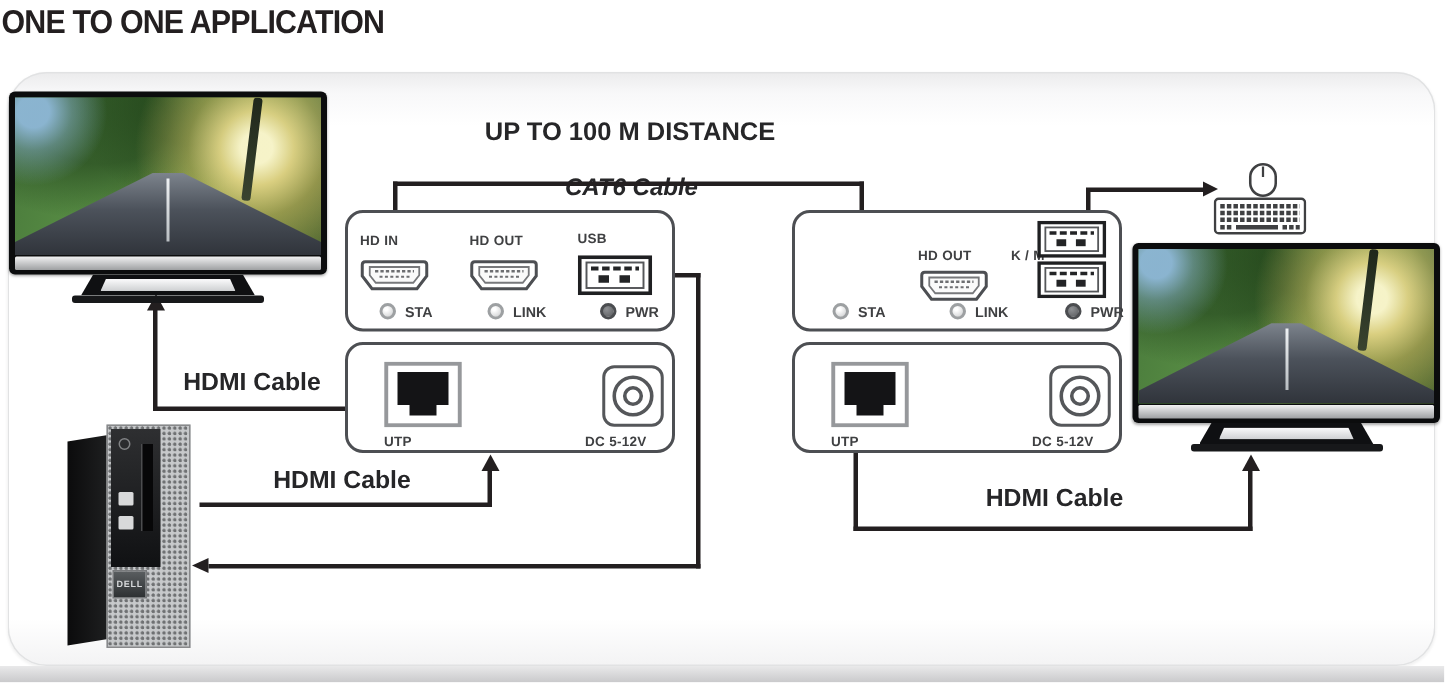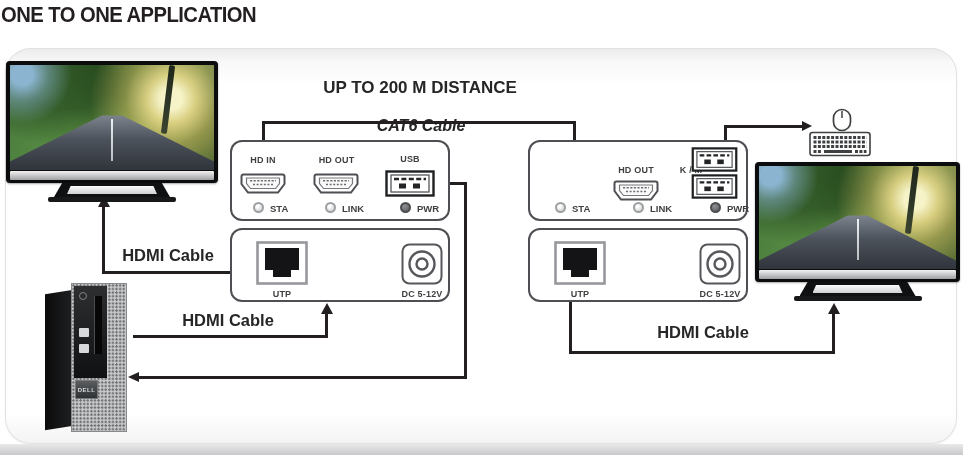--- a/index.html
+++ b/index.html
@@ -23,21 +23,21 @@
   .arrow{position:absolute;width:0;height:0;}
   .arrow.up{border-left:6px solid transparent;border-right:6px solid transparent;border-bottom:11px solid #231f20;}
   .arrow.left{border-top:5.5px solid transparent;border-bottom:5.5px solid transparent;border-right:11px solid #231f20;}
   .arrow.right{border-top:5.5px solid transparent;border-bottom:5.5px solid transparent;border-left:10px solid #231f20;}
 
   
   .unit{position:absolute;width:220px;background:#fff;border:2px solid #4d4f53;border-radius:12px;box-sizing:border-box;}
   .unit.u-top{height:81px;}
   .unit.u-bot{height:74px;}
   .plabel{position:absolute;font-size:9px;font-weight:700;color:#3f4042;letter-spacing:.2px;
-          text-align:center;white-space:nowrap;}
+          text-align:left;white-space:nowrap;}
   .led{position:absolute;width:11px;height:11px;border-radius:50%;box-sizing:border-box;}
   .led.off{background:radial-gradient(circle at 35% 30%,#ffffff 15%,#dcddde 70%,#c6c7c9);border:2px solid #9da0a2;}
   .led.on{background:radial-gradient(circle at 35% 30%,#8f9194,#595b5e);border:2px solid #4b4d50;}
   .led-label{position:absolute;font-size:9.5px;font-weight:700;color:#3f4042;white-space:nowrap;}
   .portsvg{position:absolute;}
 
   
   .tv{position:absolute;}
   .tv-frame{position:relative;background:#0b0c0d;border-radius:4px;box-sizing:border-box;
             padding:4px 4px 13px 4px;box-shadow:0 1px 2px rgba(0,0,0,.35);}
@@ -87,21 +87,21 @@
 </style>
 </head>
 <body>
 
 <div class="stage">
 
   <div class="title">ONE TO ONE APPLICATION</div>
   <div class="card"></div>
   <div class="floor"></div>
 
-  <div class="lbl" style="left:290px;top:78px;width:260px;font-size:17px;">UP TO 200 M DISTANCE</div>
+  <div class="lbl" style="left:290px;top:78px;width:260px;font-size:17px;">UP TO 100 M DISTANCE</div>
   <div class="lbl" style="left:321px;top:117px;width:200px;font-size:16px;font-style:italic;">CAT6 Cable</div>
   <div class="lbl" style="left:98px;top:246px;width:140px;font-size:16.5px;">HDMI Cable</div>
   <div class="lbl" style="left:158px;top:311px;width:140px;font-size:16.5px;">HDMI Cable</div>
   <div class="lbl" style="left:633px;top:323px;width:140px;font-size:16.5px;">HDMI Cable</div>
 
   <div class="pline" style="left:262px;top:121px;width:314px;height:3px;"></div>
   <div class="pline" style="left:262px;top:121px;width:3px;height:21px;"></div>
   <div class="pline" style="left:573px;top:121px;width:3px;height:21px;"></div>
 
   <div class="pline" style="left:102px;top:271px;width:129px;height:3px;"></div>

